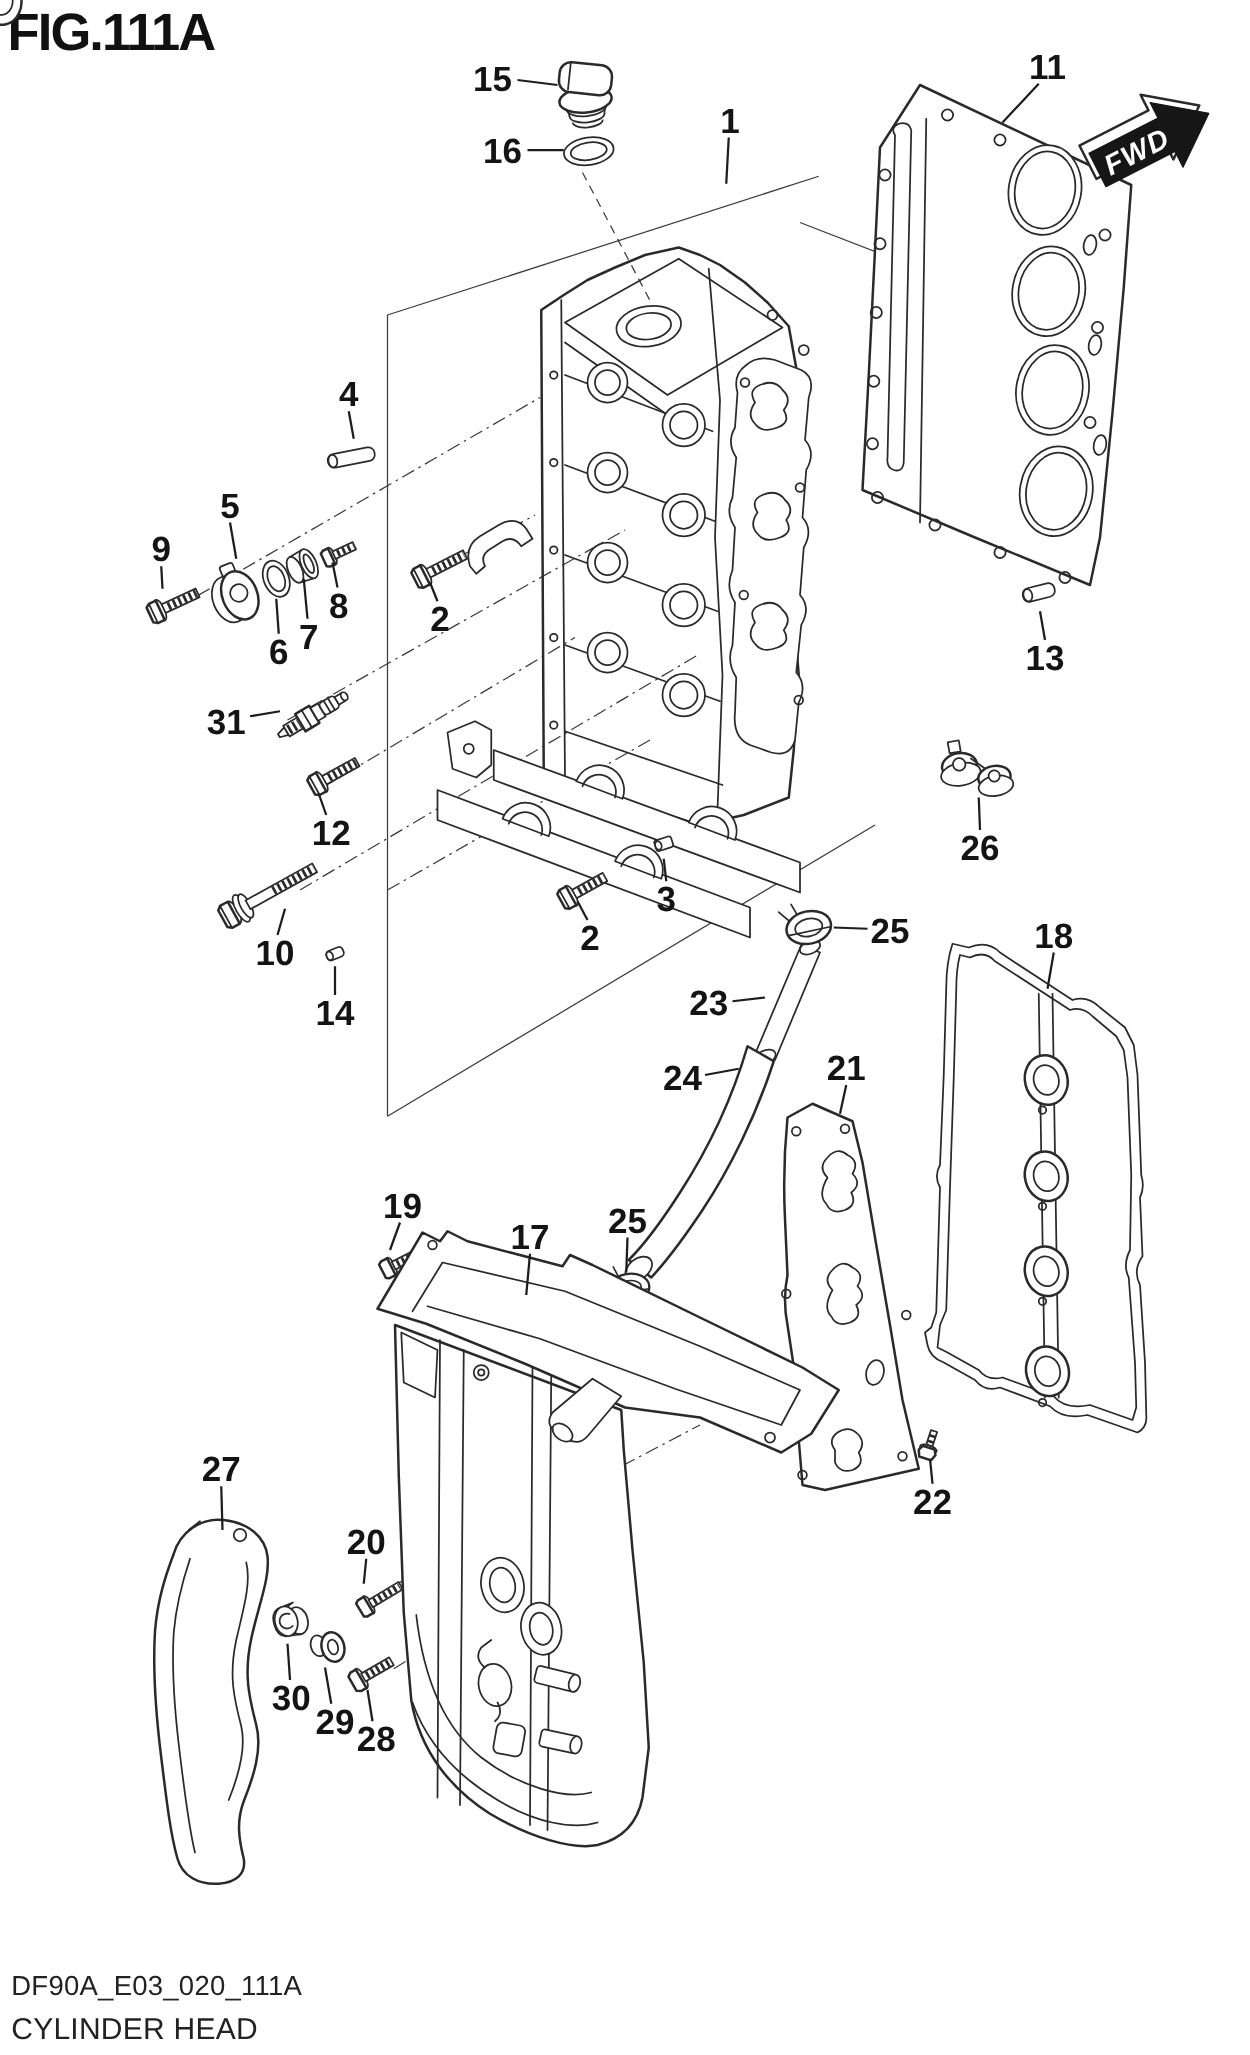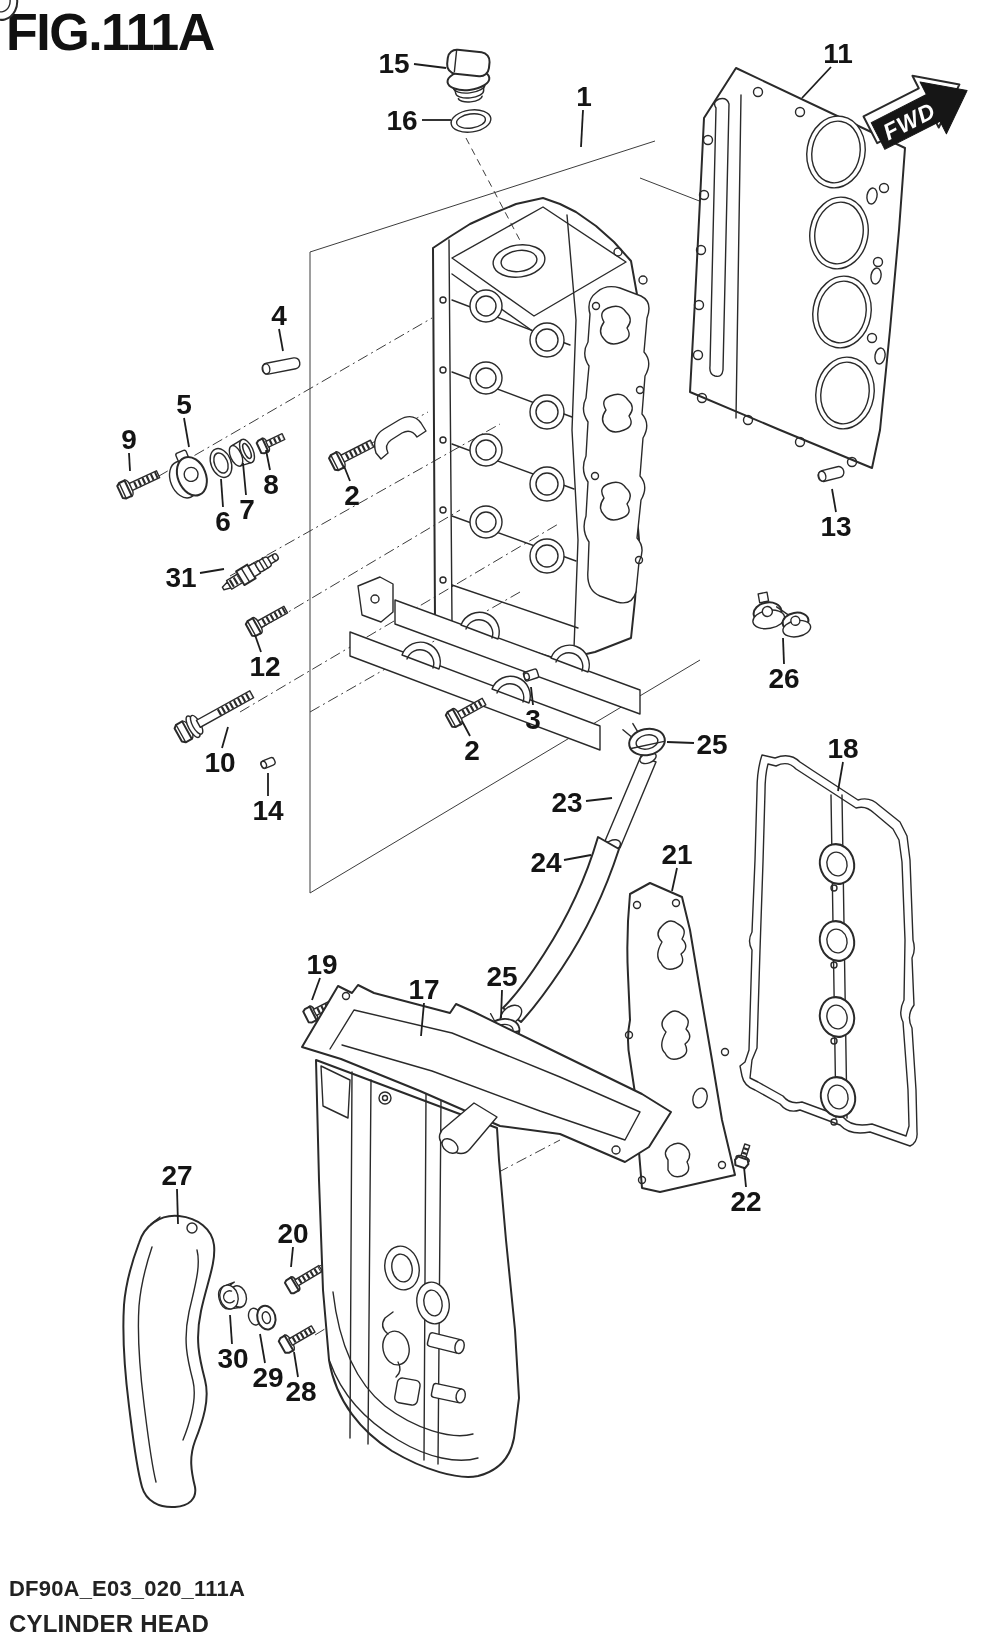--- a/index.html
+++ b/index.html
@@ -1,19 +1,19 @@
 <!DOCTYPE html>
 <html><head>
 <meta charset="utf-8">
 <style>
   html,body { margin:0; padding:0; background:#fff; }
   body { width:1000px; height:1644px; position:relative; overflow:hidden;
          font-family:"Liberation Sans", sans-serif; }
-  .abs { position:absolute;font-weight:bold; }
-  #fig-title { left:6px; top:2px; font-size:52px; font-weight:900;
+  .abs { position:absolute; }
+  #fig-title { left:6px; top:2px; font-size:42px; font-weight:900;
                letter-spacing:-1.5px; color:#111; }
   #part-code { left:9px; top:1576px; font-size:22px; color:#222; letter-spacing:0.2px; }
   #part-name { left:9px; top:1610px; font-size:24px; color:#222; letter-spacing:0.2px; }
   svg { position:absolute; left:0; top:0; }
   .fw  { fill:#fff; stroke:#2a2a2a; stroke-width:2;   stroke-linejoin:round; }
   .fw1 { fill:#fff; stroke:#2a2a2a; stroke-width:1.4; stroke-linejoin:round; }
   .ln  { fill:none; stroke:#2a2a2a; stroke-width:2;   stroke-linejoin:round; stroke-linecap:round; }
   .ln1 { fill:none; stroke:#2a2a2a; stroke-width:1.4; stroke-linejoin:round; stroke-linecap:round; }
   .thin{ fill:none; stroke:#3c3c3c; stroke-width:1; }
   .dash{ fill:none; stroke:#3c3c3c; stroke-width:1; stroke-dasharray:11 4 2 4; }

